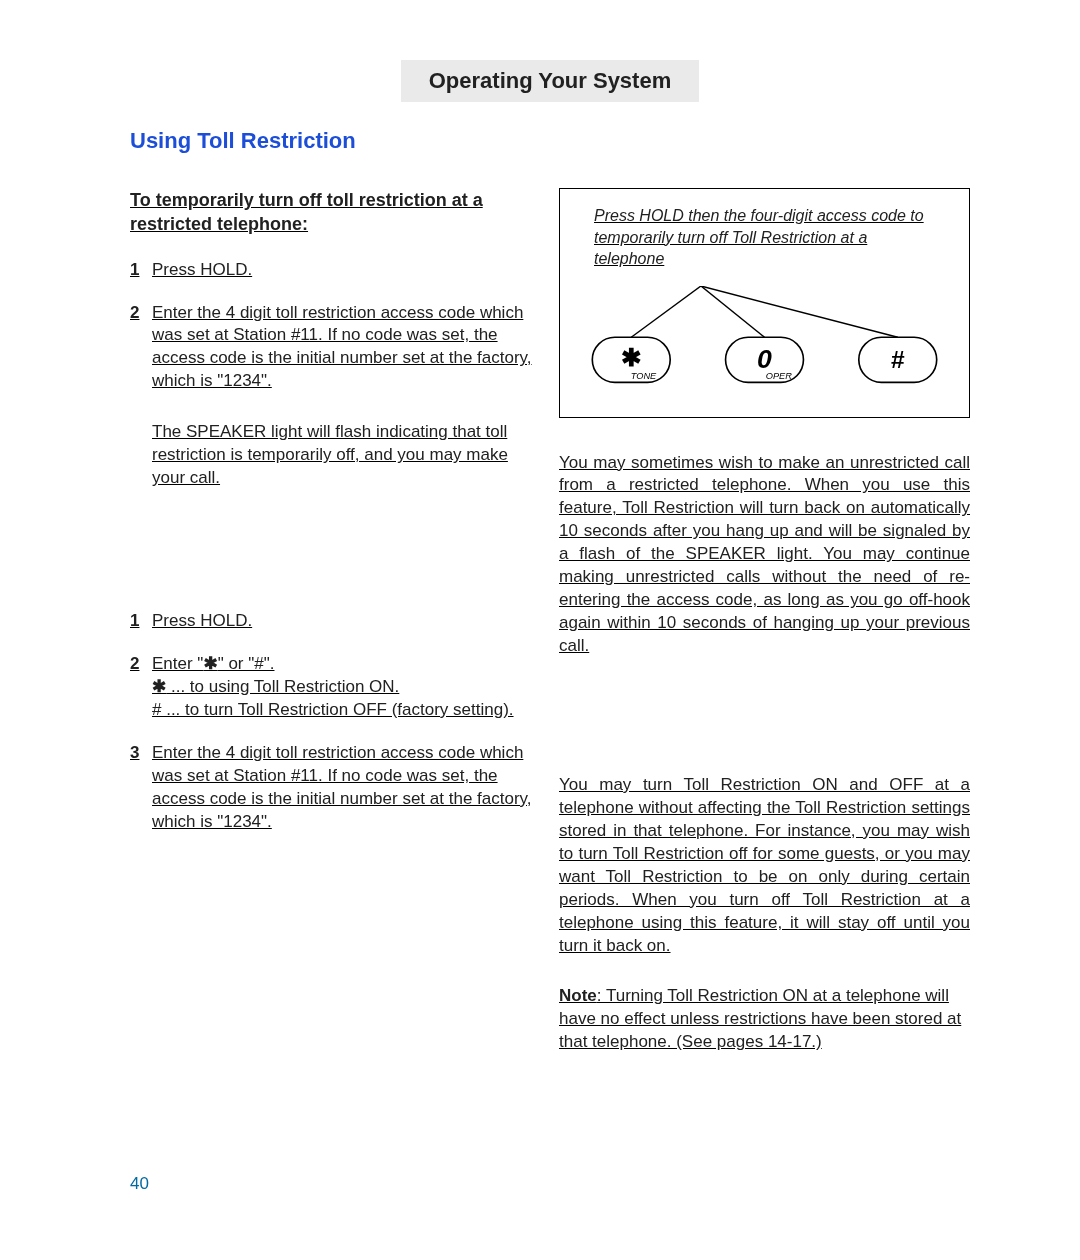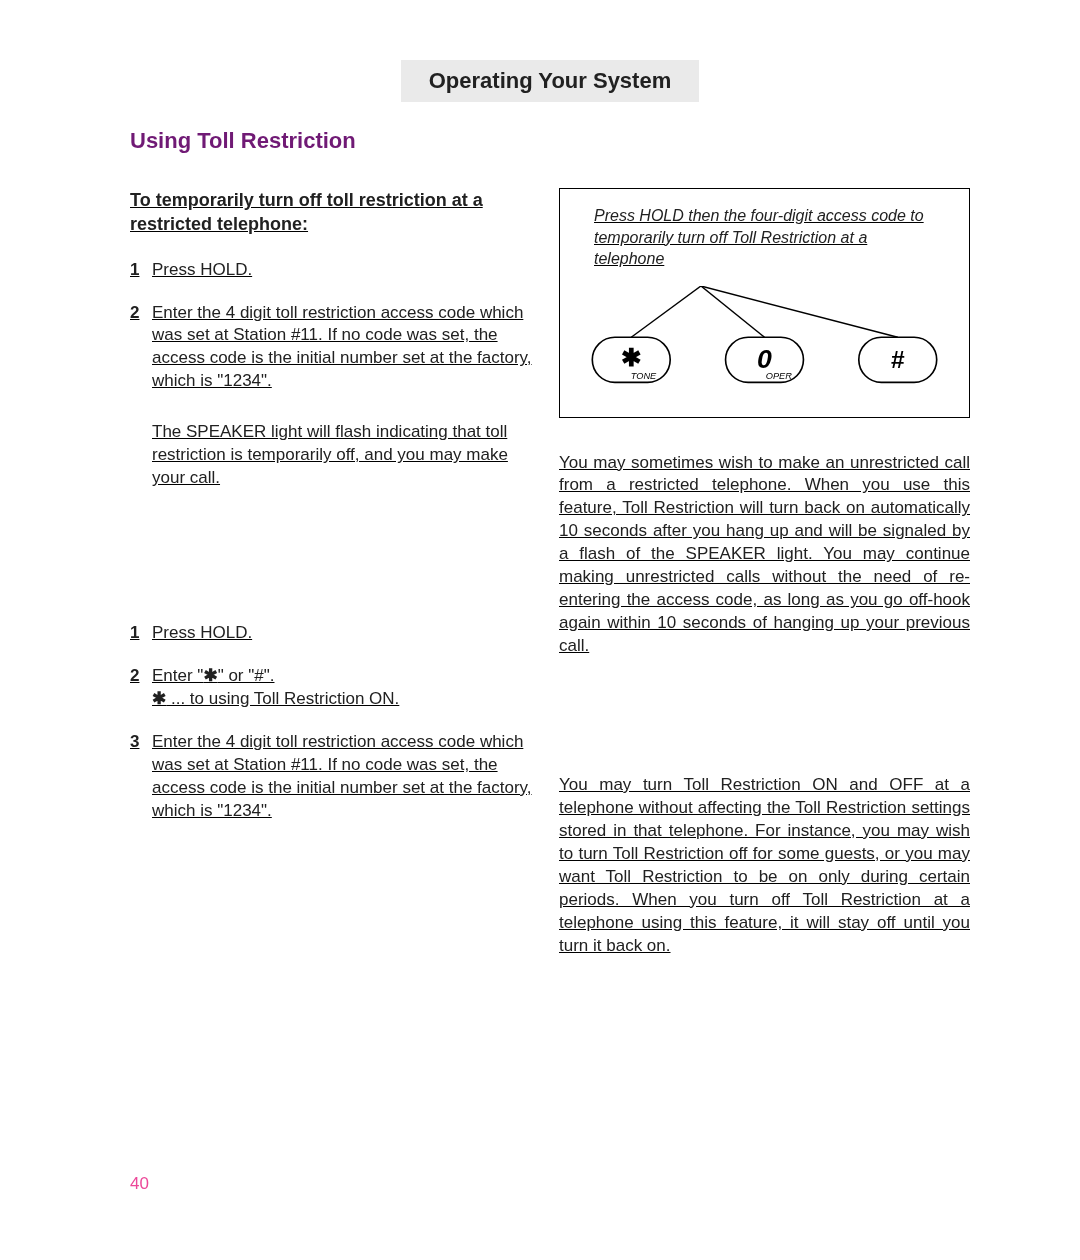--- a/index.html
+++ b/index.html
@@ -26,21 +26,21 @@
     font-size: 22px;
     color: #212121;
   }
   .header-wrap {
     text-align: center;
     margin-bottom: 26px;
   }
   .section-title {
     font-weight: bold;
     font-size: 22px;
-    color: #701a75;
+    color: #1d4ed8;
     margin-bottom: 34px;
   }
   .columns {
     display: flex;
     gap: 18px;
     text-decoration: underline;
   }
   .col {
     flex: 1 1 0;
     font-size: 17px;
@@ -64,21 +64,21 @@
   ol.steps > li > .num {
     font-weight: bold;
     width: 22px;
     flex: 0 0 22px;
   }
   ol.steps > li > .body {
     flex: 1;
   }
   .indent-block {
     margin-left: 22px;
-    margin-bottom: 22px;
+    margin-bottom: 10px;
   }
   .spacer-med { height: 110px; }
   .diagram-box {
     border: 1.5px solid #000;
     padding: 16px 20px 18px 20px;
     margin-bottom: 34px;
   }
   .diagram-box .italic {
     font-style: italic;
     font-size: 16px;
@@ -100,21 +100,21 @@
   }
   .para {
     margin-bottom: 18px;
     margin-top: 28px;
   }
   .page-number {
     position: absolute;
     left: 130px;
     bottom: 66px;
     font-size: 17px;
-    color: #ec4899;
+    color: #0369a1;
   }
   .star {
     font-family: Arial, sans-serif;
     font-weight: bold;
   }
 </style>
 </head>
 <body>
 
 <div class="page">
@@ -149,20 +149,21 @@
       <ol class="steps">
         <li>
           <span class="num">1</span>
           <span class="body">Press HOLD.</span>
         </li>
         <li>
           <span class="num">2</span>
           <span class="body">
             <span>Enter "</span><span class="star">✱</span><span>" or "#".</span><br>
             <span class="star">✱</span><span> ... to using Toll Restriction ON.</span><br>
+            <span># ... to turn Toll Restriction OFF (factory setting).</span>
           </span>
         </li>
         <li>
           <span class="num">3</span>
           <span class="body">Enter the 4 digit toll restriction access code which was set at Station #11.  If no code was set, the access code is the initial number set at the factory, which is "1234".</span>
         </li>
       </ol>
 
     </div>
 
@@ -189,18 +190,21 @@
           <text x="194" y="91" text-anchor="middle" font-size="9" font-style="italic" font-family="Arial">OPER</text>
         </svg>
       </div>
 
       <div class="para justify">You may sometimes wish to make an unrestricted call from a restricted telephone.  When you use this feature, Toll Restriction will turn back on automatically 10 seconds after you hang up and will be signaled by a flash of the SPEAKER light.  You may continue making unrestricted calls without the need of re-entering the access code, as long as you go off-hook again within 10 seconds of hanging up your previous call.</div>
 
       <div style="height:70px"></div>
 
       <div class="para justify">You may turn Toll Restriction ON and OFF at a telephone without affecting the Toll Restriction settings stored in that telephone.  For instance, you may wish to turn Toll Restriction off for some guests, or you may want Toll Restriction to be on only during certain periods.  When you turn off Toll Restriction at a telephone using this feature, it will stay off until you turn it back on.</div>
 
+      <div class="para">
+        <b>Note</b><span>: Turning Toll Restriction ON at a telephone will have no effect unless restrictions have been stored at that telephone. (See pages 14-17.)</span>
+      </div>
 
     </div>
   </div>
 
   <div class="page-number">40</div>
 </div>
 
 </body></html>

